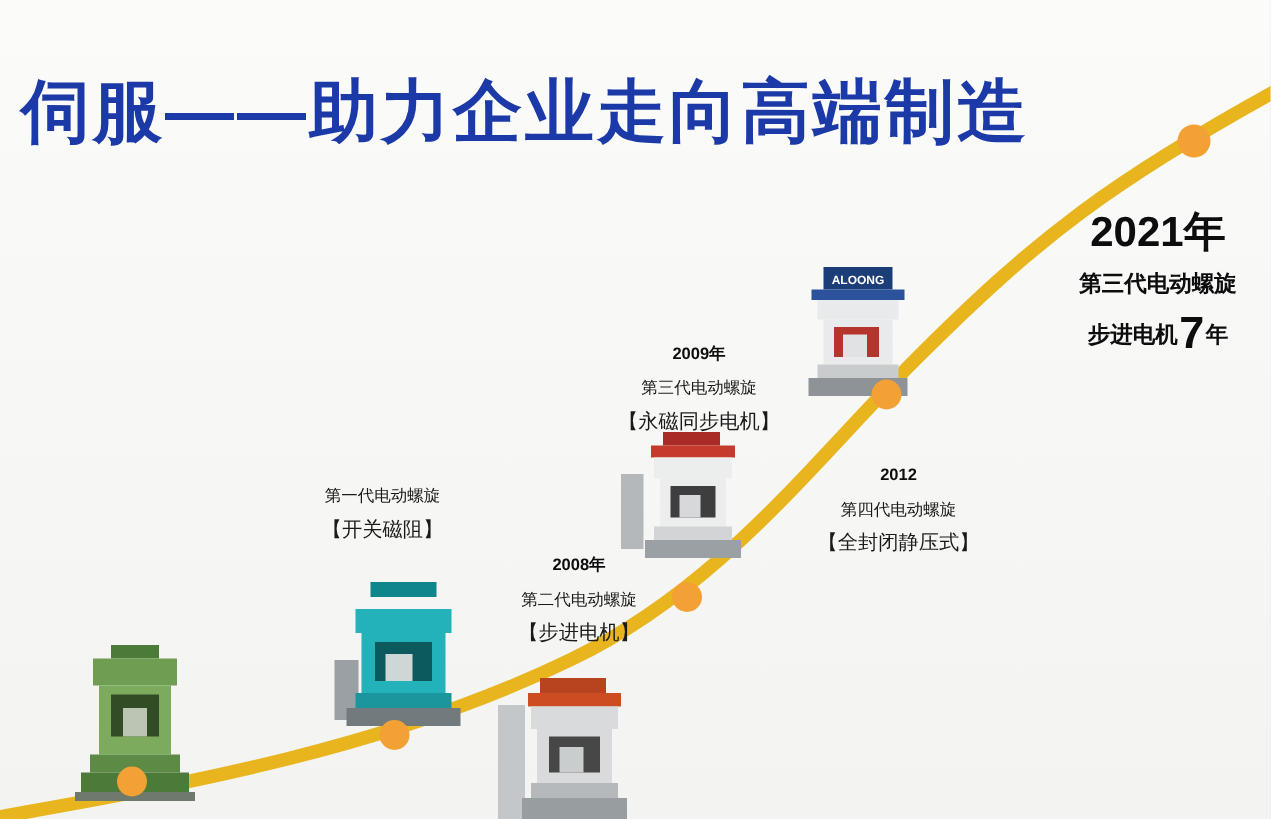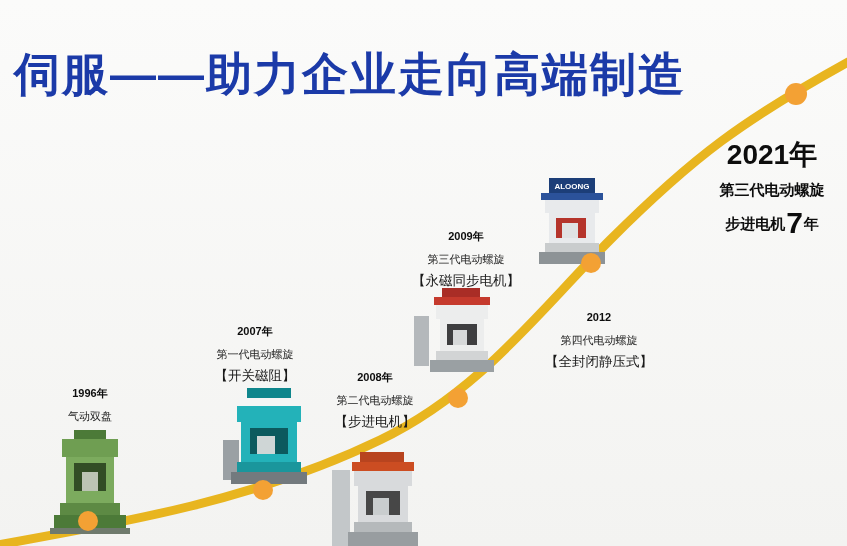--- a/index.html
+++ b/index.html
@@ -23,21 +23,21 @@
     left:14px;top:44px;margin:0;
     font-size:46px;font-weight:900;letter-spacing:2px;
     color:#1b3aa8;white-space:nowrap;
   }
   .ms{position:absolute;z-index:4;text-align:center;color:#222;}
   .ms-year{font-size:11px;font-weight:bold;color:#0d0d0d;margin:0 0 8px 0;line-height:15px;}
   .ms-name{font-size:11px;margin:0 0 8px 0;line-height:14px;color:#1a1a1a;}
   .ms-detail{font-size:13.5px;margin:0;line-height:14px;color:#1a1a1a;}
   .b1996{left:38px;top:386px;width:104px;}
   .b2007{left:193px;top:324px;width:124px;}
-  .b2008{left:313px;top:370px;width:124px;}
+  .b2008{left:324px;top:370px;width:124px;}
   .b2009{left:402px;top:229px;width:128px;}
   .b2012{left:535px;top:310px;width:128px;}
   .b2021{position:absolute;z-index:4;left:696px;top:140px;width:152px;text-align:center;color:#0d0d0d;}
   .y2021{font-size:28px;font-weight:800;margin:0;line-height:30px;}
   .l2021-1{font-size:15px;font-weight:bold;margin:12px 0 0 0;line-height:16px;}
   .l2021-2{font-size:15px;font-weight:bold;margin:10px 0 0 0;line-height:30px;}
   .l2021-2 .big{font-size:30px;font-weight:800;vertical-align:-0.14em;padding:0 1px;}
   .m1996{left:48px;top:430px;}
   .m2007{left:213px;top:388px;}
   .m2008{left:326px;top:452px;}
@@ -107,27 +107,22 @@
     <rect x="18" y="22" width="54" height="13" fill="#e8eaec"></rect>
     <rect x="22" y="35" width="46" height="30" fill="#e8eaec"></rect>
     <rect x="29" y="40" width="30" height="20" fill="#b5342b"></rect>
     <rect x="35" y="45" width="16" height="15" fill="#e0e2e3"></rect>
     <rect x="18" y="65" width="54" height="9" fill="#c9cccd"></rect>
     <rect x="12" y="74" width="66" height="12" fill="#8d9396"></rect>
   </svg>
 
   <h1 class="title">伺服——助力企业走向高端制造</h1>
 
-  <div class="ms b1996">
-    <div class="ms-year">1996年</div>
-    <div class="ms-name">气动双盘</div>
-  </div>
 
   <div class="ms b2007">
-    <div class="ms-year">2007年</div>
     <div class="ms-name">第一代电动螺旋</div>
     <div class="ms-detail">【开关磁阻】</div>
   </div>
 
   <div class="ms b2008">
     <div class="ms-year">2008年</div>
     <div class="ms-name">第二代电动螺旋</div>
     <div class="ms-detail">【步进电机】</div>
   </div>
 

